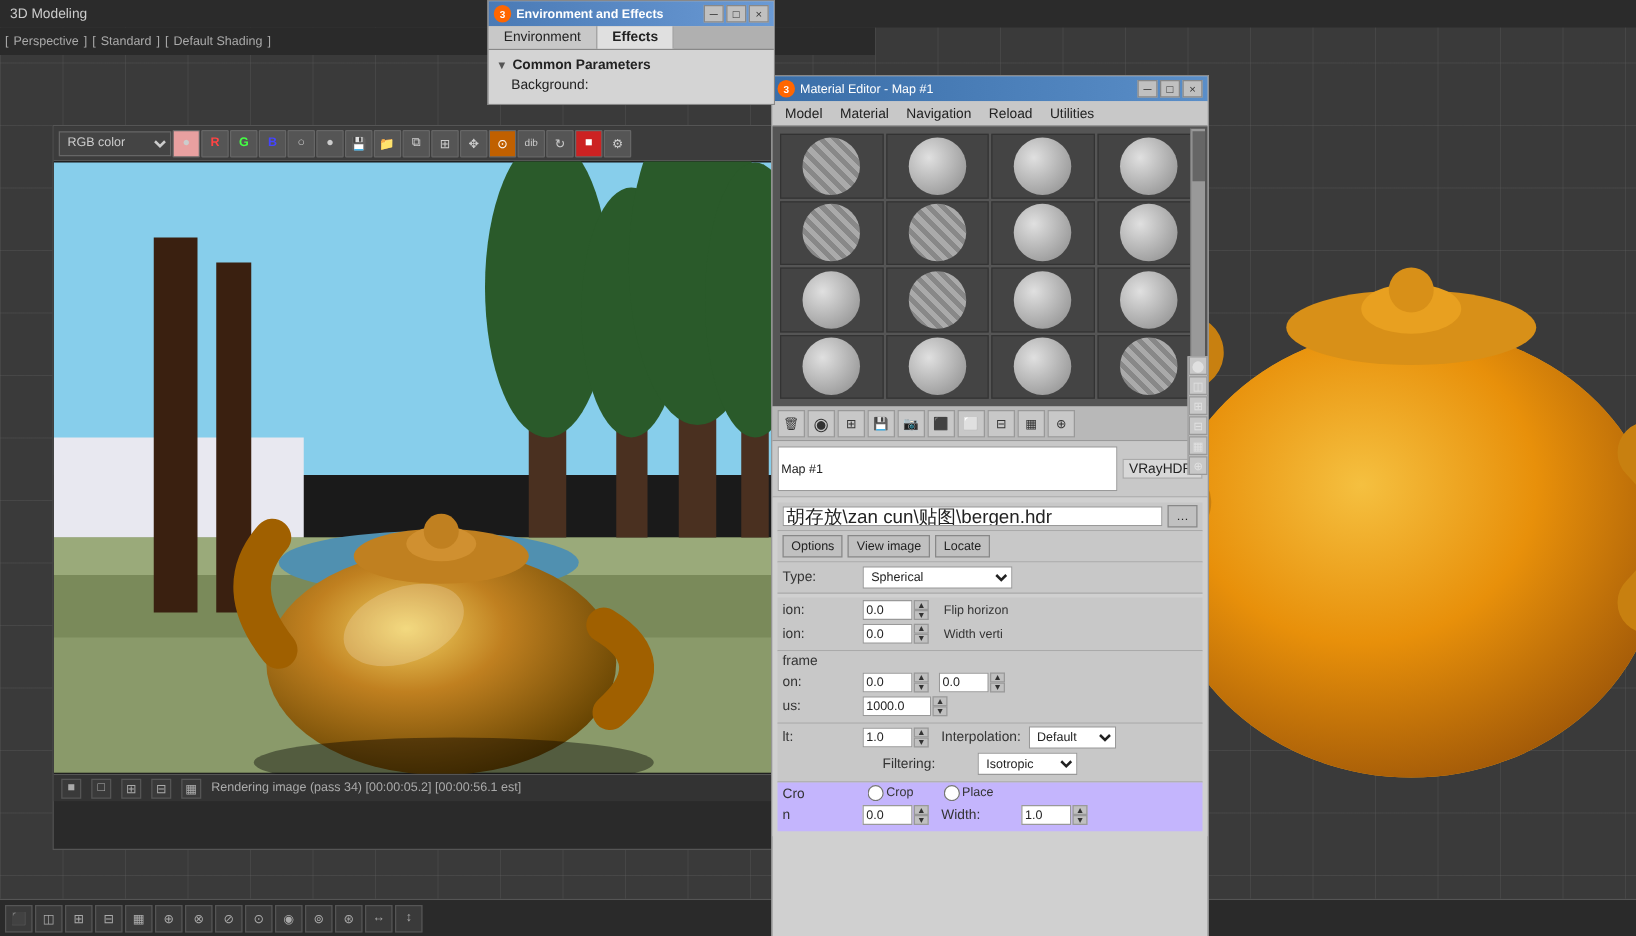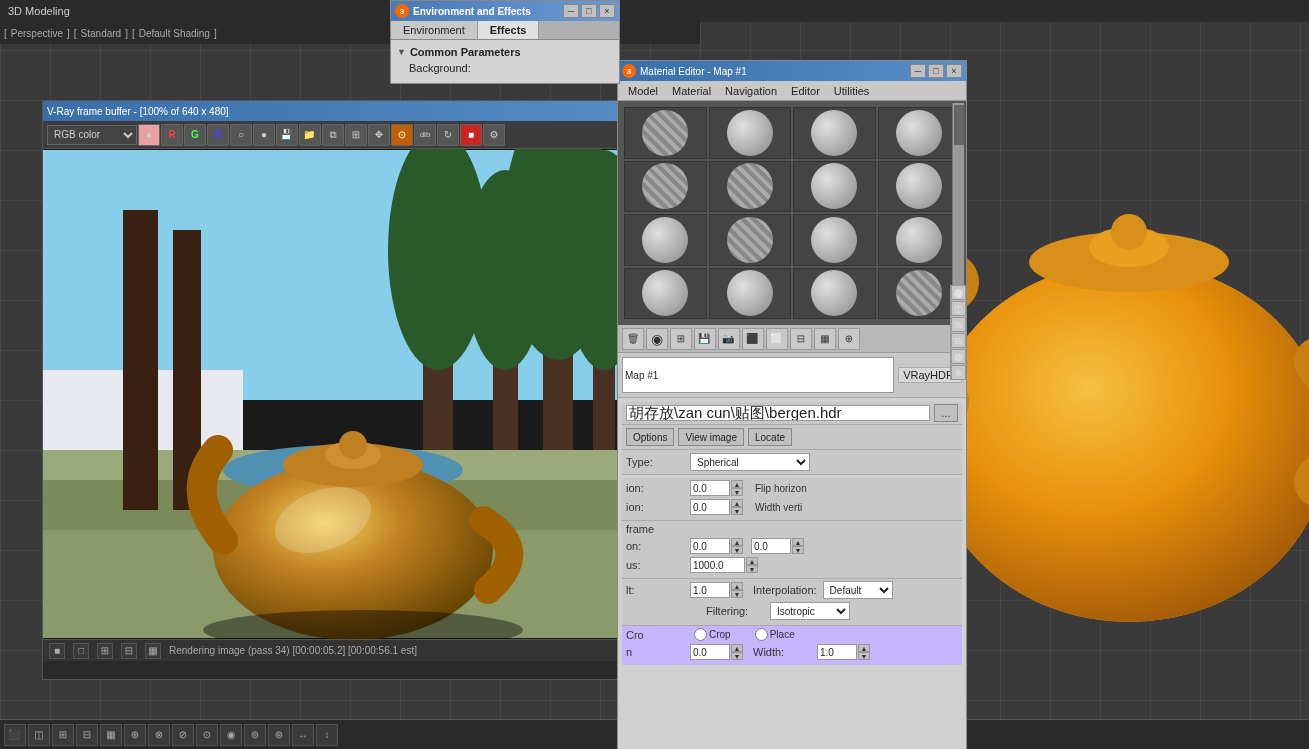--- a/index.html
+++ b/index.html
@@ -509,28 +509,20 @@
   <span class="bracket">]</span>
   <span class="bracket">[</span>
   <span>Standard</span>
   <span class="bracket">]</span>
   <span class="bracket">[</span>
   <span>Default Shading</span>
   <span class="bracket">]</span>
 </div>
 
 <div class="vray-window">
-  <div class="vray-titlebar">
-    <span class="title">V-Ray frame buffer - [100% of 640 x 480]</span>
-    <div class="window-controls">
-      <div class="win-btn">─</div>
-      <div class="win-btn">□</div>
-      <div class="win-btn">×</div>
-    </div>
-  </div>
   <div class="vray-toolbar">
     <select class="color-select">
       <option>RGB color</option>
     </select>
     <div class="tool-btn" style="background:#e8a0a0;">●</div>
     <div class="tool-btn" style="color:#ff4444;font-weight:bold;">R</div>
     <div class="tool-btn" style="color:#44ff44;font-weight:bold;">G</div>
     <div class="tool-btn" style="color:#4444ff;font-weight:bold;">B</div>
     <div class="tool-btn">○</div>
     <div class="tool-btn">●</div>
@@ -641,21 +633,21 @@
     <div class="window-controls">
       <div class="win-btn">─</div>
       <div class="win-btn">□</div>
       <div class="win-btn">×</div>
     </div>
   </div>
   <div class="mat-menubar">
     <span class="mat-menu-item">Model</span>
     <span class="mat-menu-item">Material</span>
     <span class="mat-menu-item">Navigation</span>
-    <span class="mat-menu-item">Editor</span>
+    <span class="mat-menu-item">Reload</span>
     <span class="mat-menu-item">Utilities</span>
   </div>
 
   <div style="position:relative; background:#555; padding:2px;">
     <div class="mat-spheres-grid">
 
       <div class="sphere-cell">
           <div class="sphere-icon striped"></div>
         </div>
       <div class="sphere-cell">
@@ -829,21 +821,21 @@
             <div class="spinner-btn">▼</div>
           </div>
         </div>
         <span class="mat-label" style="margin-left:6px;">Interpolation:</span>
         <select class="mat-select" style="width:70px;margin-left:2px;">
           <option>Default</option>
         </select>
       </div>
       <div class="mat-row">
         <span class="mat-label" style="margin-left:80px;">Filtering:</span>
-        <select class="mat-select" style="width:80px;margin-left:0;">
+        <select class="mat-select" style="width:80px;margin-left:12px;">
           <option>Isotropic</option>
         </select>
       </div>
     </div>
 
     <div style="background:#c4b5fd;padding:2px 4px;">
       <div class="mat-row">
         <span class="mat-label">Cro</span>
         <div style="display:flex;align-items:flex-start;gap:24px;margin-left:4px;">
           <label style="display:flex;align-items:center;gap:2px;font-size:10px;color:#333;">

